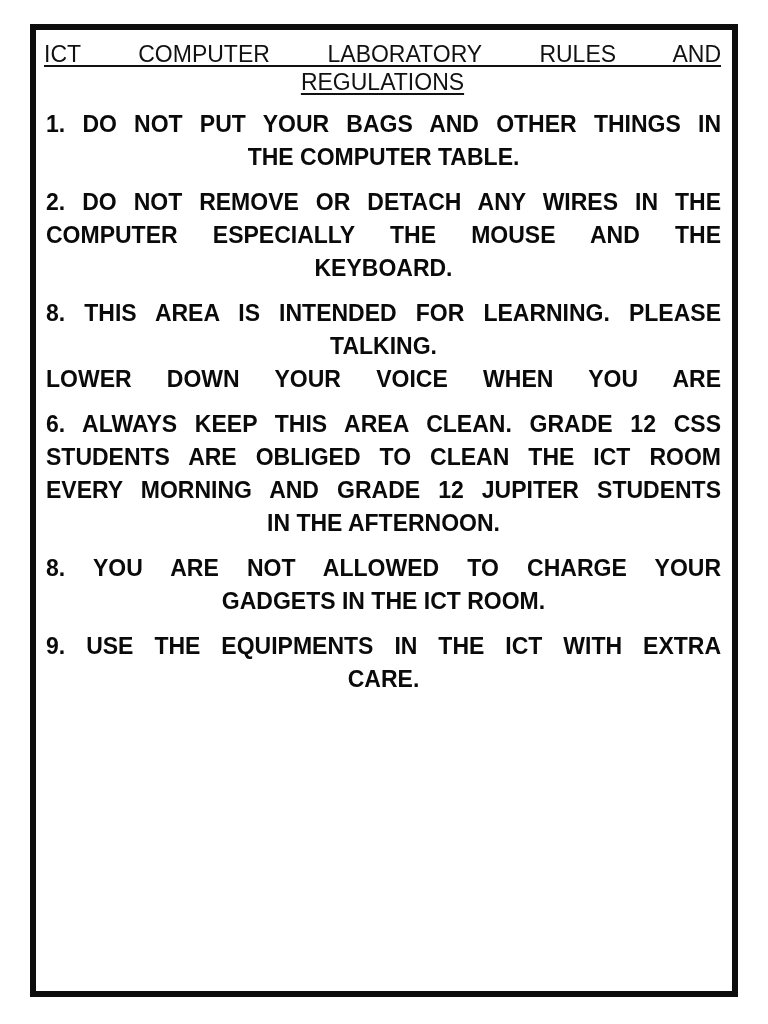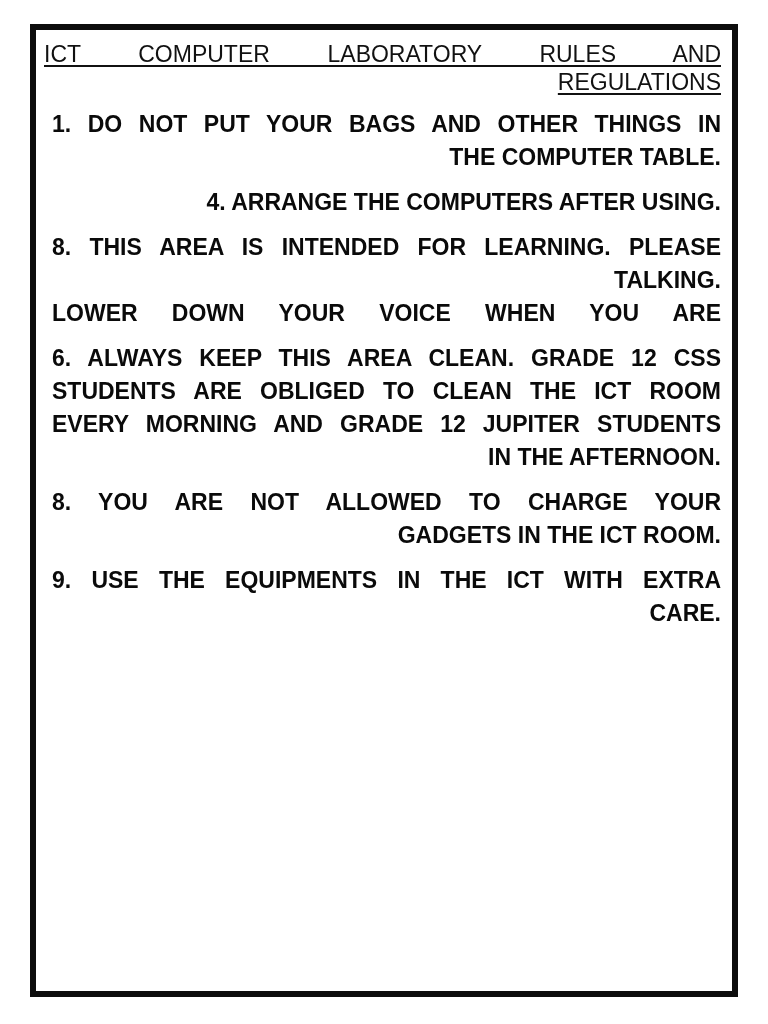--- a/index.html
+++ b/index.html
@@ -36,25 +36,25 @@
   }
   .doc-title .u {
     text-decoration: underline;
     text-decoration-thickness: 2px;
     text-underline-offset: 3px;
   }
   .rule {
     font-size: 23px;
     font-weight: 700;
     line-height: 33px;
-    margin: 0 0 12px 8px;
+    margin: 0 0 12px 2px;
     color: #0a0a0a;
   }
   .line {
-    text-align: right;
+    text-align: center;
   }
   .line.stretch {
     text-align: justify;
     text-align-last: justify;
   }
   .u {
     text-decoration: underline;
     text-decoration-thickness: 2px;
     text-underline-offset: 4px;
   }
@@ -67,21 +67,23 @@
     <div class="doc-title" id="doc-title">
         <div class="line stretch"><span class="u">ICT COMPUTER LABORATORY RULES AND</span></div>
         <div class="line"><span class="u">REGULATIONS</span></div>
       </div>
     <div id="rules-list">
         <div class="rule">
           <div class="line stretch"><span>1.  DO NOT PUT YOUR BAGS AND OTHER  THINGS IN</span></div>
           <div class="line"><span>THE COMPUTER TABLE.</span></div>
         </div>
         <div class="rule">
-          <div class="line"><span>4. ARRANGE THE COMPUTERS AFTER USING.</span></div>
+          <div class="line stretch"><span>2. DO NOT REMOVE OR DETACH ANY WIRES IN THE</span></div>
+          <div class="line stretch"><span>COMPUTER ESPECIALLY THE MOUSE AND THE</span></div>
+          <div class="line"><span>KEYBOARD.</span></div>
         </div>
         <div class="rule">
           <div class="line stretch"><span>8. THIS AREA IS INTENDED FOR LEARNING. PLEASE</span></div>
           <div class="line"><span>TALKING.</span></div>
           <div class="line stretch"><span>LOWER DOWN YOUR VOICE WHEN YOU ARE</span></div>
         </div>
         <div class="rule">
           <div class="line stretch"><span>6. ALWAYS KEEP THIS AREA CLEAN. GRADE 12 CSS</span></div>
           <div class="line stretch"><span>STUDENTS ARE OBLIGED TO CLEAN THE ICT ROOM</span></div>
           <div class="line stretch"><span>EVERY MORNING AND GRADE 12 JUPITER STUDENTS</span></div>

